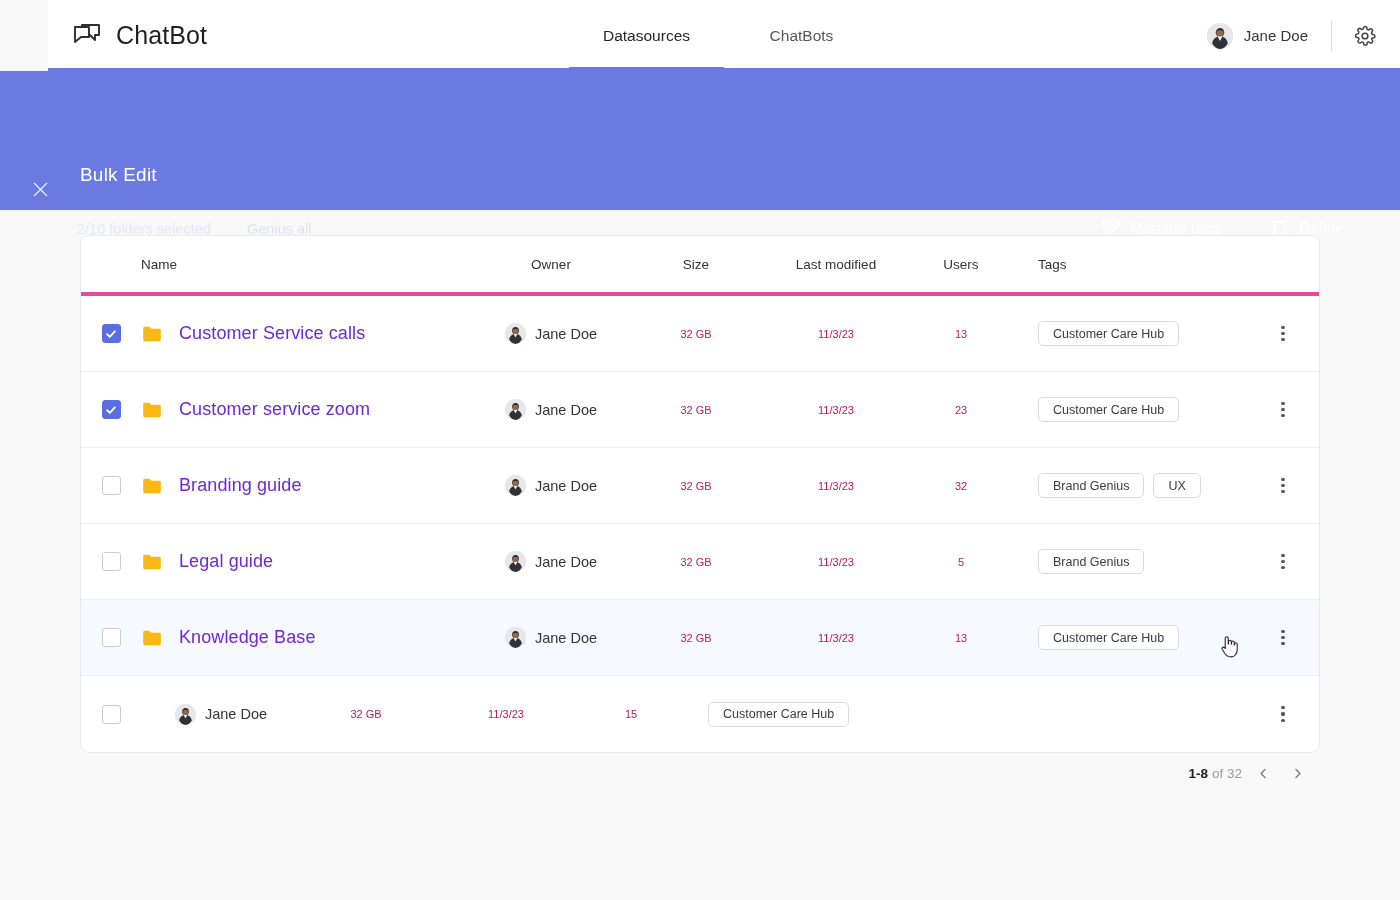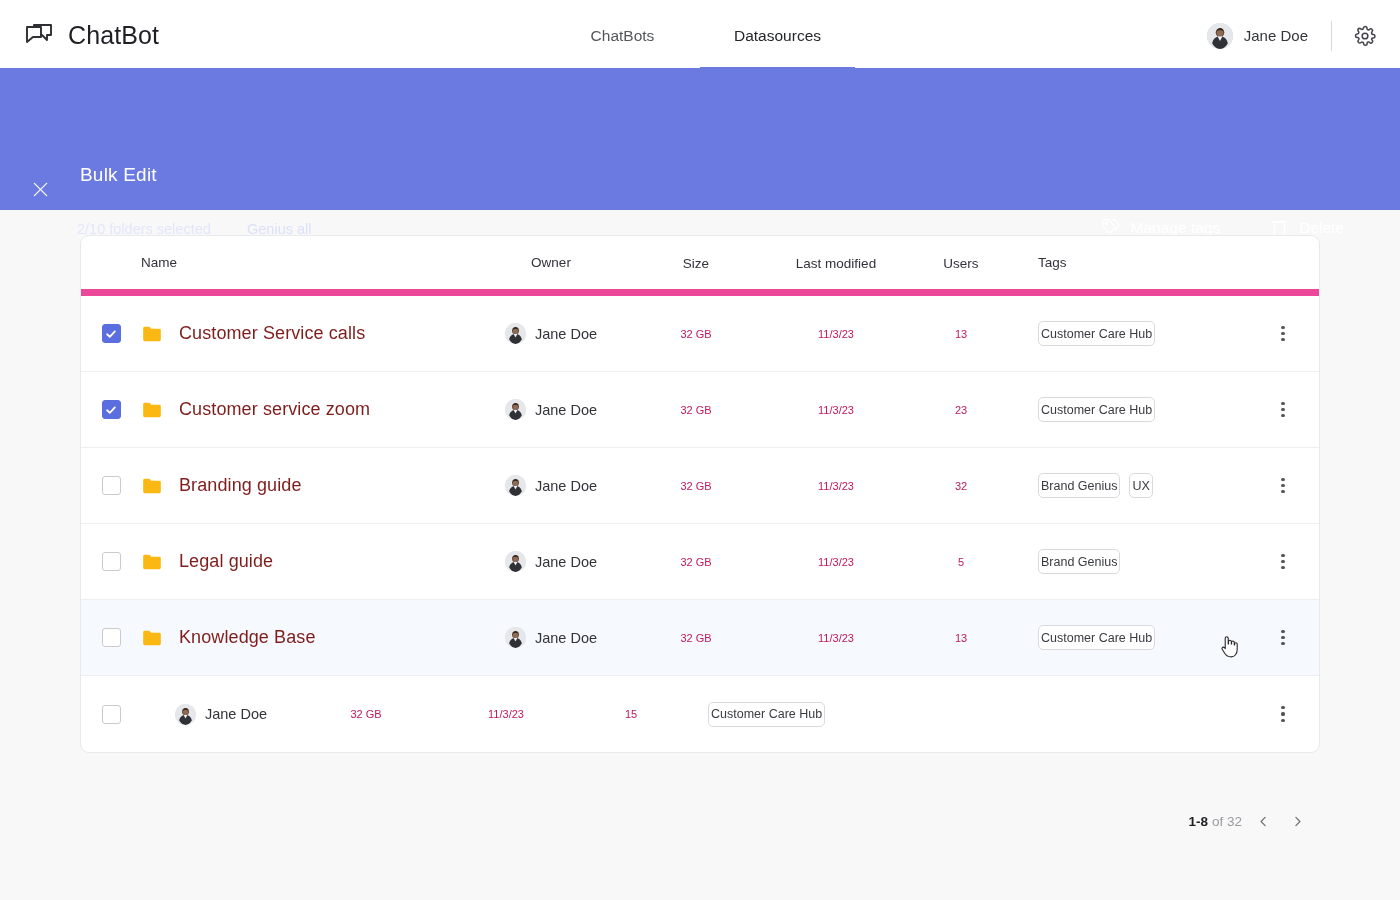--- a/index.html
+++ b/index.html
@@ -13,20 +13,21 @@
   }
 
   
   .topnav {
     position: relative;
     height: 71px;
     background: #ffffff;
     display: flex;
     align-items: center;
     padding: 0 22px 0 24px;
+    margin-left: 48px;
   }
   .topnav::after {
     content: "";
     position: absolute;
     left: 0; right: 0; bottom: 0;
     height: 3px;
     background: #6b7ae0;
   }
   .brand { display: flex; align-items: center; gap: 14px; }
   .brand-icon { width: 30px; height: 30px; display: block; color: #2e2e33; }
@@ -173,21 +174,21 @@
     display: flex;
     align-items: center;
     height: 76px;
     border-bottom: 1px solid #eceef0;
     position: relative;
   }
   .row:last-child { border-bottom: none; }
   .row.hover { background: #f6f9fd; }
   .row.head {
     height: 60px;
-    border-bottom: 7px solid #ec4899;
+    border-bottom: 4px solid #ec4899;
   }
 
   
   .c-check  { width: 60px;  display: flex; justify-content: center; flex: 0 0 60px; }
   .c-name   { width: 330px; flex: 0 0 330px; display: flex; align-items: center; gap: 16px; }
   .c-owner  { width: 160px; flex: 0 0 160px; display: flex; align-items: center; justify-content: center; gap: 9px; }
   .c-size   { width: 130px; flex: 0 0 130px; text-align: center; }
   .c-mod    { width: 150px; flex: 0 0 150px; text-align: center; }
   .c-users  { width: 100px; flex: 0 0 100px; text-align: center; }
   .c-tags   { flex: 1 1 auto; display: flex; align-items: center; gap: 9px; padding-left: 27px; }
@@ -214,41 +215,41 @@
   .cb.on {
     background: #5b6ee0;
     border-color: #5b6ee0;
   }
   .cb svg { display: none; }
   .cb.on svg { display: block; }
 
   .folder-icon { width: 22px; height: 22px; display: block; flex: 0 0 auto; }
   .fname {
     font-size: 18px;
-    color: #7f1d1d;
+    color: #6d28d9;
     letter-spacing: .1px;
   }
 
   .owner-avatar {
     width: 21px; height: 21px;
     border-radius: 50%;
     overflow: hidden;
     background: #dfe0e3;
     flex: 0 0 auto;
   }
   .owner-avatar svg { display: block; width: 100%; height: 100%; }
   .owner-name { font-size: 14.5px; color: #33343a; }
 
   .cell-text { font-size: 11px; color: #be185d; }
 
   .tag {
     display: inline-flex;
     align-items: center;
     height: 25px;
-    padding: 0 2px;
+    padding: 0 14px;
     border: 1px solid #d9dade;
     border-radius: 5px;
     font-size: 12.5px;
     color: #3a3b41;
     background: #fff;
     white-space: nowrap;
     cursor: pointer;
   }
 
   .kebab {
@@ -267,21 +268,20 @@
 
   
   .pager {
     position: absolute;
     right: 90px;
     top: 760px;
     display: flex;
     align-items: center;
     gap: 0;
     font-size: 13.5px;
-    margin-top: 48px;
   }
   .pg-range { color: #1f2024; font-weight: bold; }
   .pg-of { color: #9a9ba1; margin-left: 4px; }
   .pg-btn {
     width: 26px; height: 26px;
     display: flex; align-items: center; justify-content: center;
     color: #6e6f76;
     cursor: pointer;
     background: none; border: none;
     margin-left: 8px;
@@ -306,22 +306,22 @@
     <span class="brand-icon">
       <svg viewBox="0 0 30 30" fill="none" stroke="currentColor" stroke-width="1.9" stroke-linecap="round" stroke-linejoin="round">
         <path d="M3 6h14v10H9l-6 5V6z"></path>
         <path d="M10 6V4h17v10h-4v5l-5-5h-1"></path>
       </svg>
     </span>
     <span class="brand-name">ChatBot</span>
   </div>
 
   <div class="nav-tabs">
+    <div class="nav-tab active">Datasources</div>
     <div class="nav-tab">ChatBots</div>
-    <div class="nav-tab active">Datasources</div>
   </div>
 
   <div class="user-zone">
     <span class="avatar">
       <svg viewBox="0 0 26 26">
         <rect width="26" height="26" fill="#e6e7ea"></rect>
         <circle cx="13" cy="9.6" r="4.3" fill="#5a4335"></circle>
         <path d="M13 13.2c-4.1 0-7.2 3-7.8 7.2 2 3.3 4.6 5.6 7.8 5.6s5.8-2.3 7.8-5.6c-.6-4.2-3.7-7.2-7.8-7.2z" fill="#2f3137"></path>
         <path d="M10.6 13.6L13 18l2.4-4.4c-.8-.3-1.6-.4-2.4-.4s-1.6.1-2.4.4z" fill="#f2f2f4"></path>
         <circle cx="13" cy="9.9" r="3.3" fill="#8d6a51"></circle>

